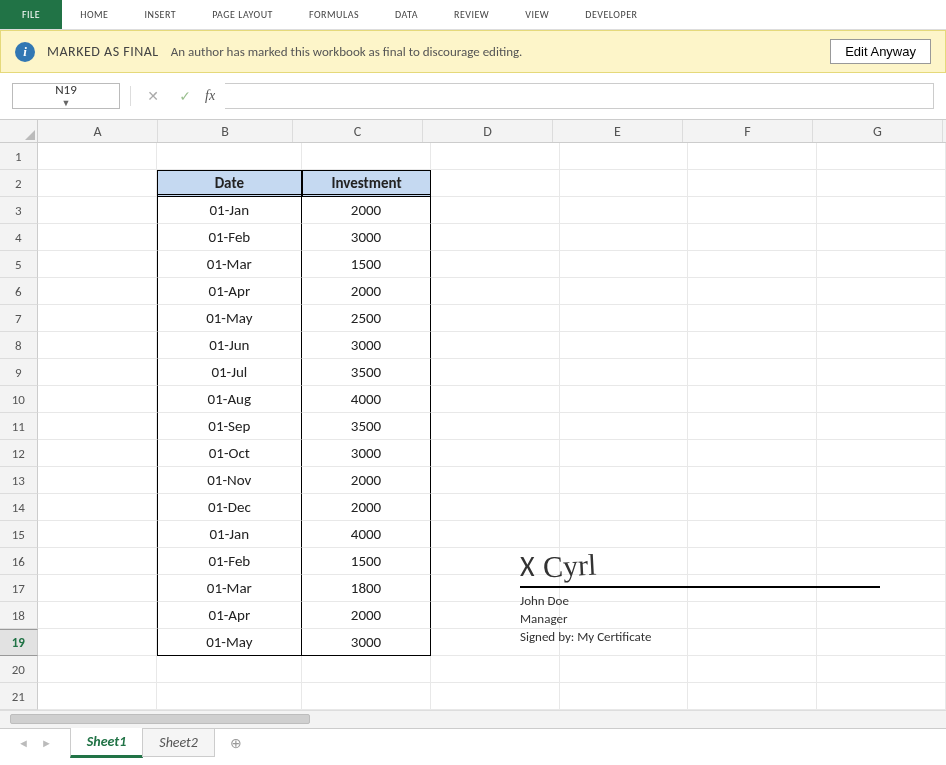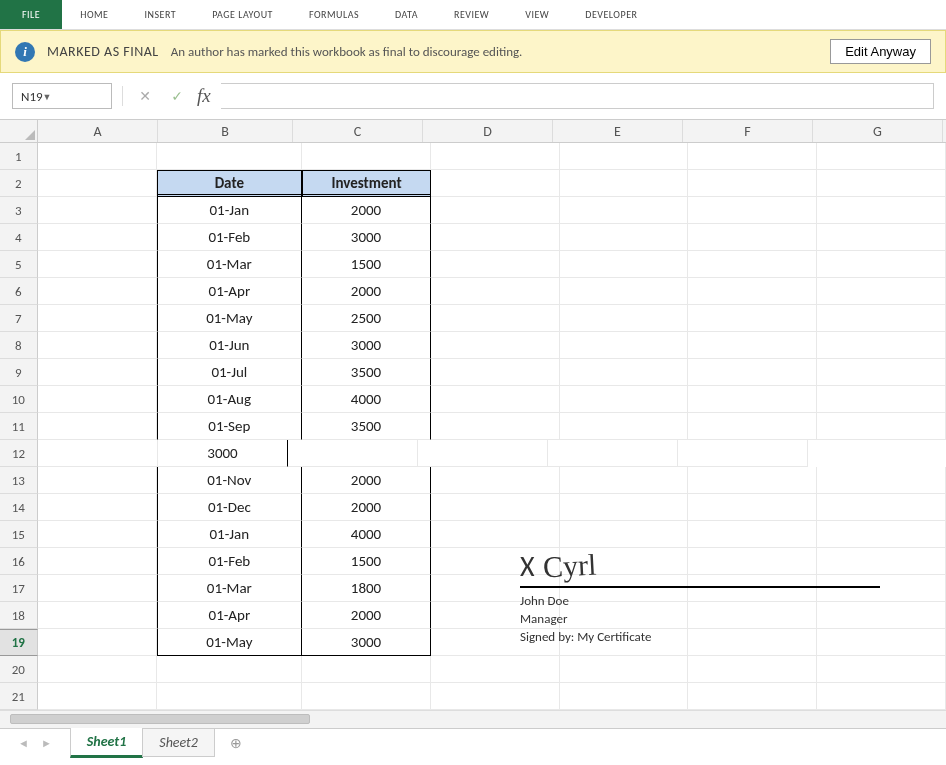--- a/index.html
+++ b/index.html
@@ -13,27 +13,27 @@
   
   .infobar { display: flex; align-items: center; background: #fdf5c9; border: 1px solid #e5d97a; padding: 8px 14px; gap: 12px; }
   .infobar .info-icon { width: 20px; height: 20px; border-radius: 50%; background: #3277b3; color: #fff; display: flex; align-items: center; justify-content: center; font-family: Georgia, serif; font-style: italic; font-weight: bold; font-size: 13px; }
   .infobar .msg-title { font-size: 14px; letter-spacing: 0.5px; color: #444; }
   .infobar .msg-body { font-size: 13px; color: #555; }
   .infobar .spacer { flex: 1; }
   .infobar button { background: #fff; border: 1px solid #999; padding: 4px 14px; font-size: 13px; cursor: pointer; }
   
   
   .fbar { display: flex; align-items: center; padding: 10px 12px 10px 12px; gap: 10px; }
-  .namebox { width: 100px; height: 26px; border: 1px solid #bbb; display: flex; align-items: center; padding: 0 8px; font-size: 13px; justify-content: flex-start; }
+  .namebox { width: 108px; height: 26px; border: 1px solid #bbb; display: flex; align-items: center; padding: 0 8px; font-size: 13px; justify-content: flex-end; flex-direction: column; }
   .namebox .drop { font-size: 9px; color: #666; }
   .sep { width: 1px; height: 20px; background: #ddd; }
   .fx-controls { display: flex; align-items: center; gap: 8px; }
   .fx-btn { width: 24px; height: 24px; display: flex; align-items: center; justify-content: center; color: #aaa; font-size: 14px; }
   .fx-btn.check { color: #9abf8f; }
-  .fx-label { font-style: italic; font-family: "Cambria Math", serif; color: #555; font-size: 19px; }
+  .fx-label { font-style: italic; font-family: "Cambria Math", serif; color: #555; font-size: 14px; }
   .formula-input { flex: 1; height: 26px; border: 1px solid #ccc; border-left: none; }
   
   
   .grid-wrap { position: relative; }
   .col-headers { display: flex; border-top: 1px solid #ccc; border-bottom: 1px solid #ccc; background: #f3f3f3; }
   .select-all { width: 38px; height: 22px; border-right: 1px solid #ccc; background: #f3f3f3; display: flex; align-items: flex-end; justify-content: flex-end; padding: 2px; }
   .select-all svg { width: 10px; height: 10px; }
   .ch { height: 22px; border-right: 1px solid #dcdcdc; text-align: center; font-size: 14px; color: #555; display: flex; align-items: center; justify-content: center; }
   .ch.A { width: 120px; }
   .ch.B { width: 135px; }
@@ -240,20 +240,21 @@
         <div class="cell B tbody-b">01-Sep</div>
         <div class="cell C tbody-c">3500</div>
         <div class="cell D"></div>
         <div class="cell E"></div>
         <div class="cell F"></div>
         <div class="cell G"></div>
       </div>
       <div class="row">
         <div class="rh">12</div>
         <div class="cell A"></div>
+        <div class="cell B tbody-b">01-Oct</div>
         <div class="cell C tbody-c">3000</div>
         <div class="cell D"></div>
         <div class="cell E"></div>
         <div class="cell F"></div>
         <div class="cell G"></div>
       </div>
       <div class="row">
         <div class="rh">13</div>
         <div class="cell A"></div>
         <div class="cell B tbody-b">01-Nov</div>

